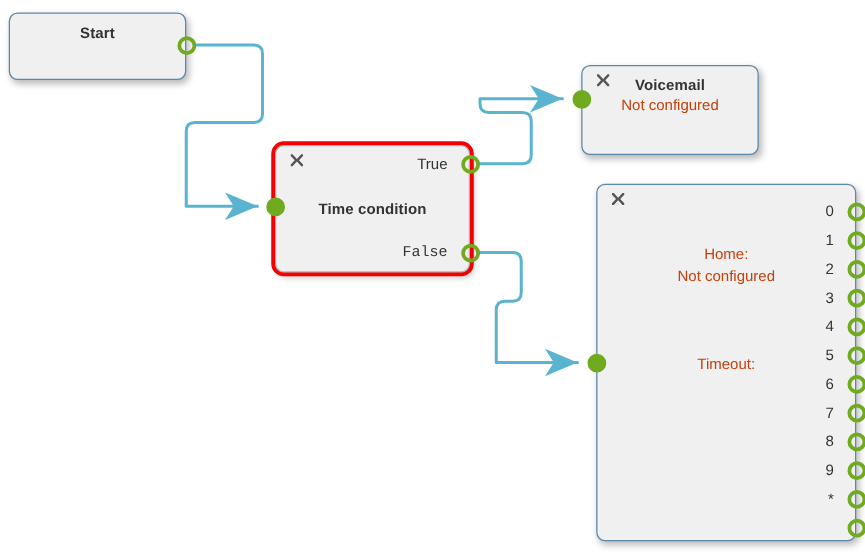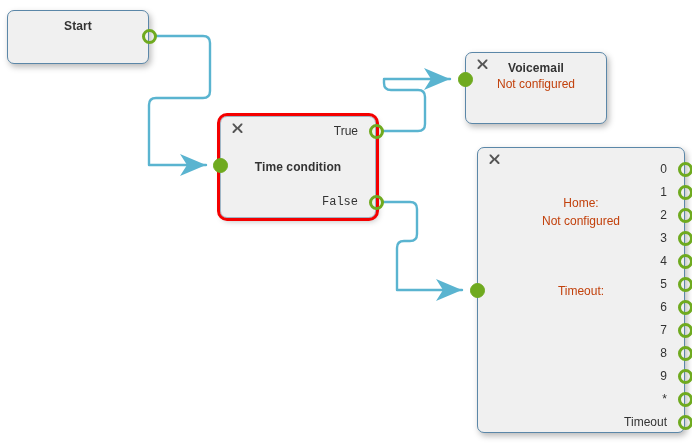--- a/index.html
+++ b/index.html
@@ -175,14 +175,13 @@
     <div class="port-label" style="left: 0px; width: 672px; top: 307px; padding-right: 5px; box-sizing: border-box;">6</div>
     <div class="port out" style="left: 678px; top: 323px;"></div>
     <div class="port-label" style="left: 0px; width: 672px; top: 330px; padding-right: 5px; box-sizing: border-box;">7</div>
     <div class="port out" style="left: 678px; top: 346px;"></div>
     <div class="port-label" style="left: 0px; width: 672px; top: 353px; padding-right: 5px; box-sizing: border-box;">8</div>
     <div class="port out" style="left: 678px; top: 369px;"></div>
     <div class="port-label" style="left: 0px; width: 672px; top: 376px; padding-right: 5px; box-sizing: border-box;">9</div>
     <div class="port out" style="left: 678px; top: 392px;"></div>
     <div class="port-label" style="left: 0px; width: 672px; top: 399px; padding-right: 5px; box-sizing: border-box;">*</div>
     <div class="port out" style="left: 678px; top: 415px;"></div>
-    <div class="port-label" style="left: 0px; width: 672px; top: 422px; padding-right: 5px; box-sizing: border-box;">Timeout</div>
   </div>
 
 </body></html>

